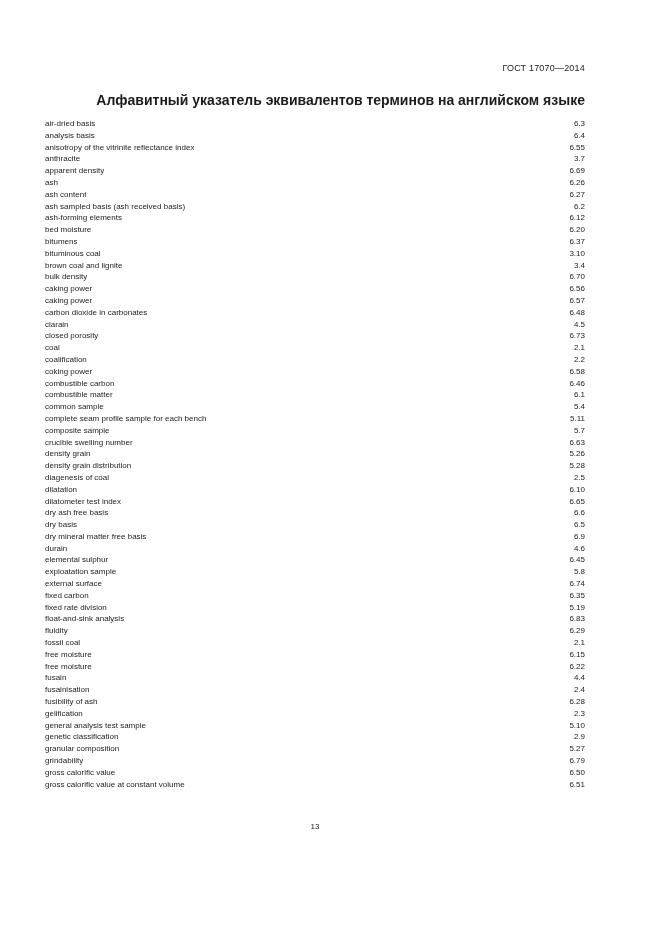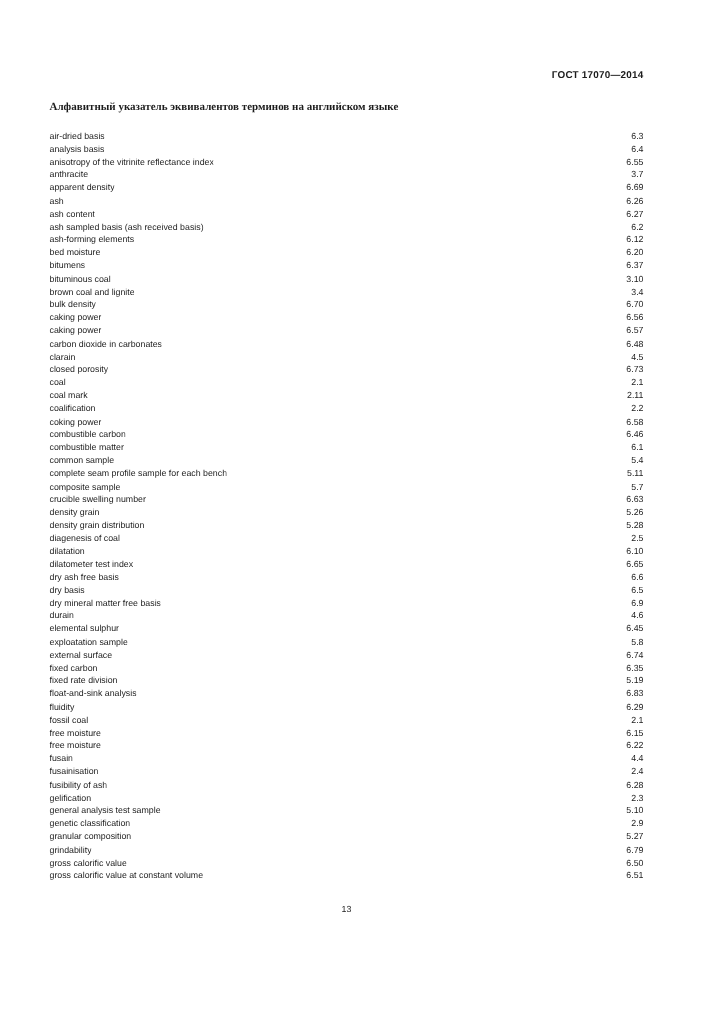--- a/index.html
+++ b/index.html
@@ -20,32 +20,31 @@
     background: #ffffff;
     overflow: hidden;
   }
   .doc-header {
     position: absolute;
     top: 63px;
     left: 45px;
     right: 76px;
     text-align: right;
     font-size: 9px;
-    font-weight: bold;
+    font-weight: normal;
     letter-spacing: 0.2px;
   }
   .doc-title {
     position: absolute;
     top: 92px;
     left: 45px;
     right: 76px;
-    text-align: left;
-    font-size: 10px;
+    text-align: right;
+    font-size: 14px;
     font-weight: bold;
-    font-family: Liberation Serif, serif;
   }
   .index-list {
     position: absolute;
     top: 118px;
     left: 45px;
     right: 76px;
   }
   .index-row {
     display: flex;
     justify-content: space-between;
@@ -155,24 +154,20 @@
       </div>
       <div class="index-row">
         <span class="term">closed porosity</span>
         <span class="ref">6.73</span>
       </div>
       <div class="index-row">
         <span class="term">coal</span>
         <span class="ref">2.1</span>
       </div>
       <div class="index-row">
-        <span class="term">coal mark</span>
-        <span class="ref">2.11</span>
-      </div>
-      <div class="index-row">
         <span class="term">coalification</span>
         <span class="ref">2.2</span>
       </div>
       <div class="index-row">
         <span class="term">coking power</span>
         <span class="ref">6.58</span>
       </div>
       <div class="index-row">
         <span class="term">combustible carbon</span>
         <span class="ref">6.46</span>

